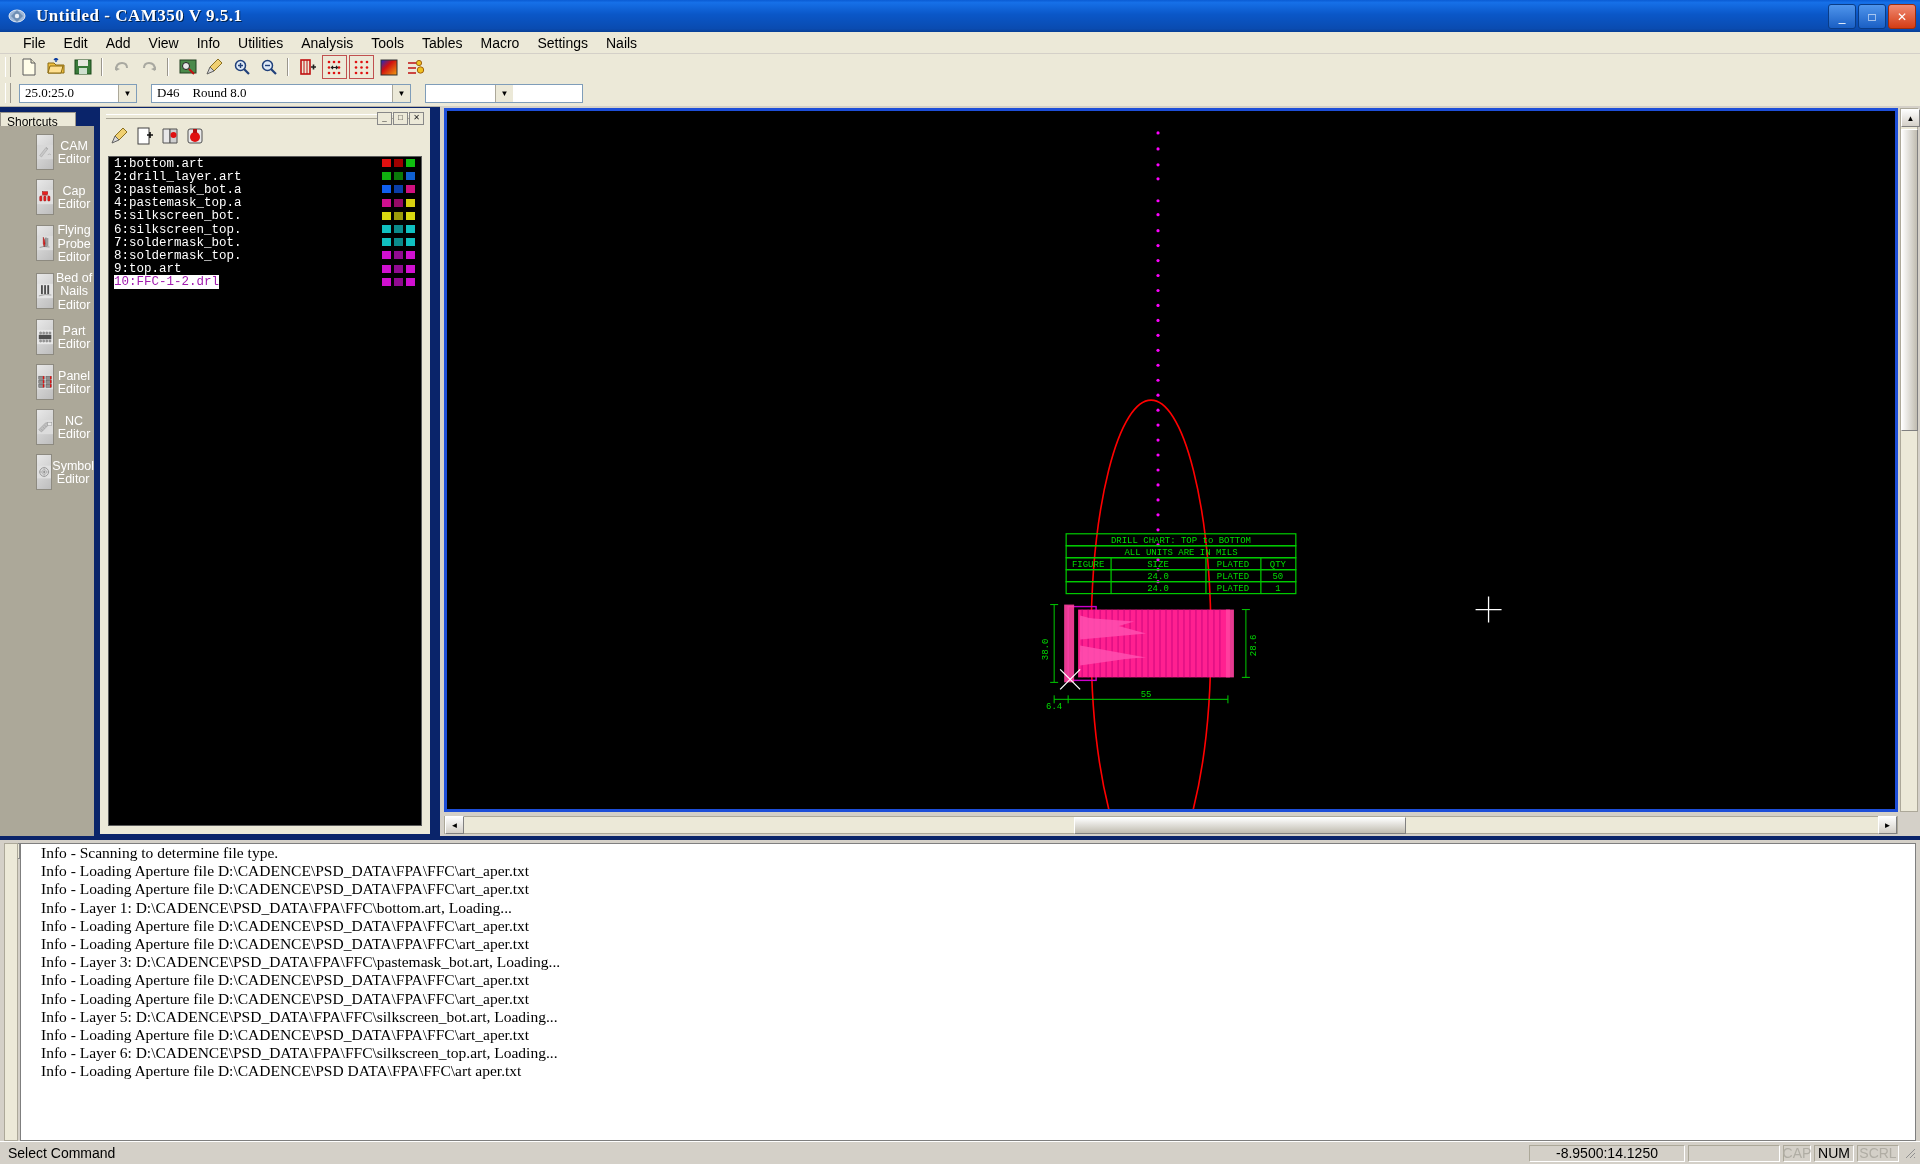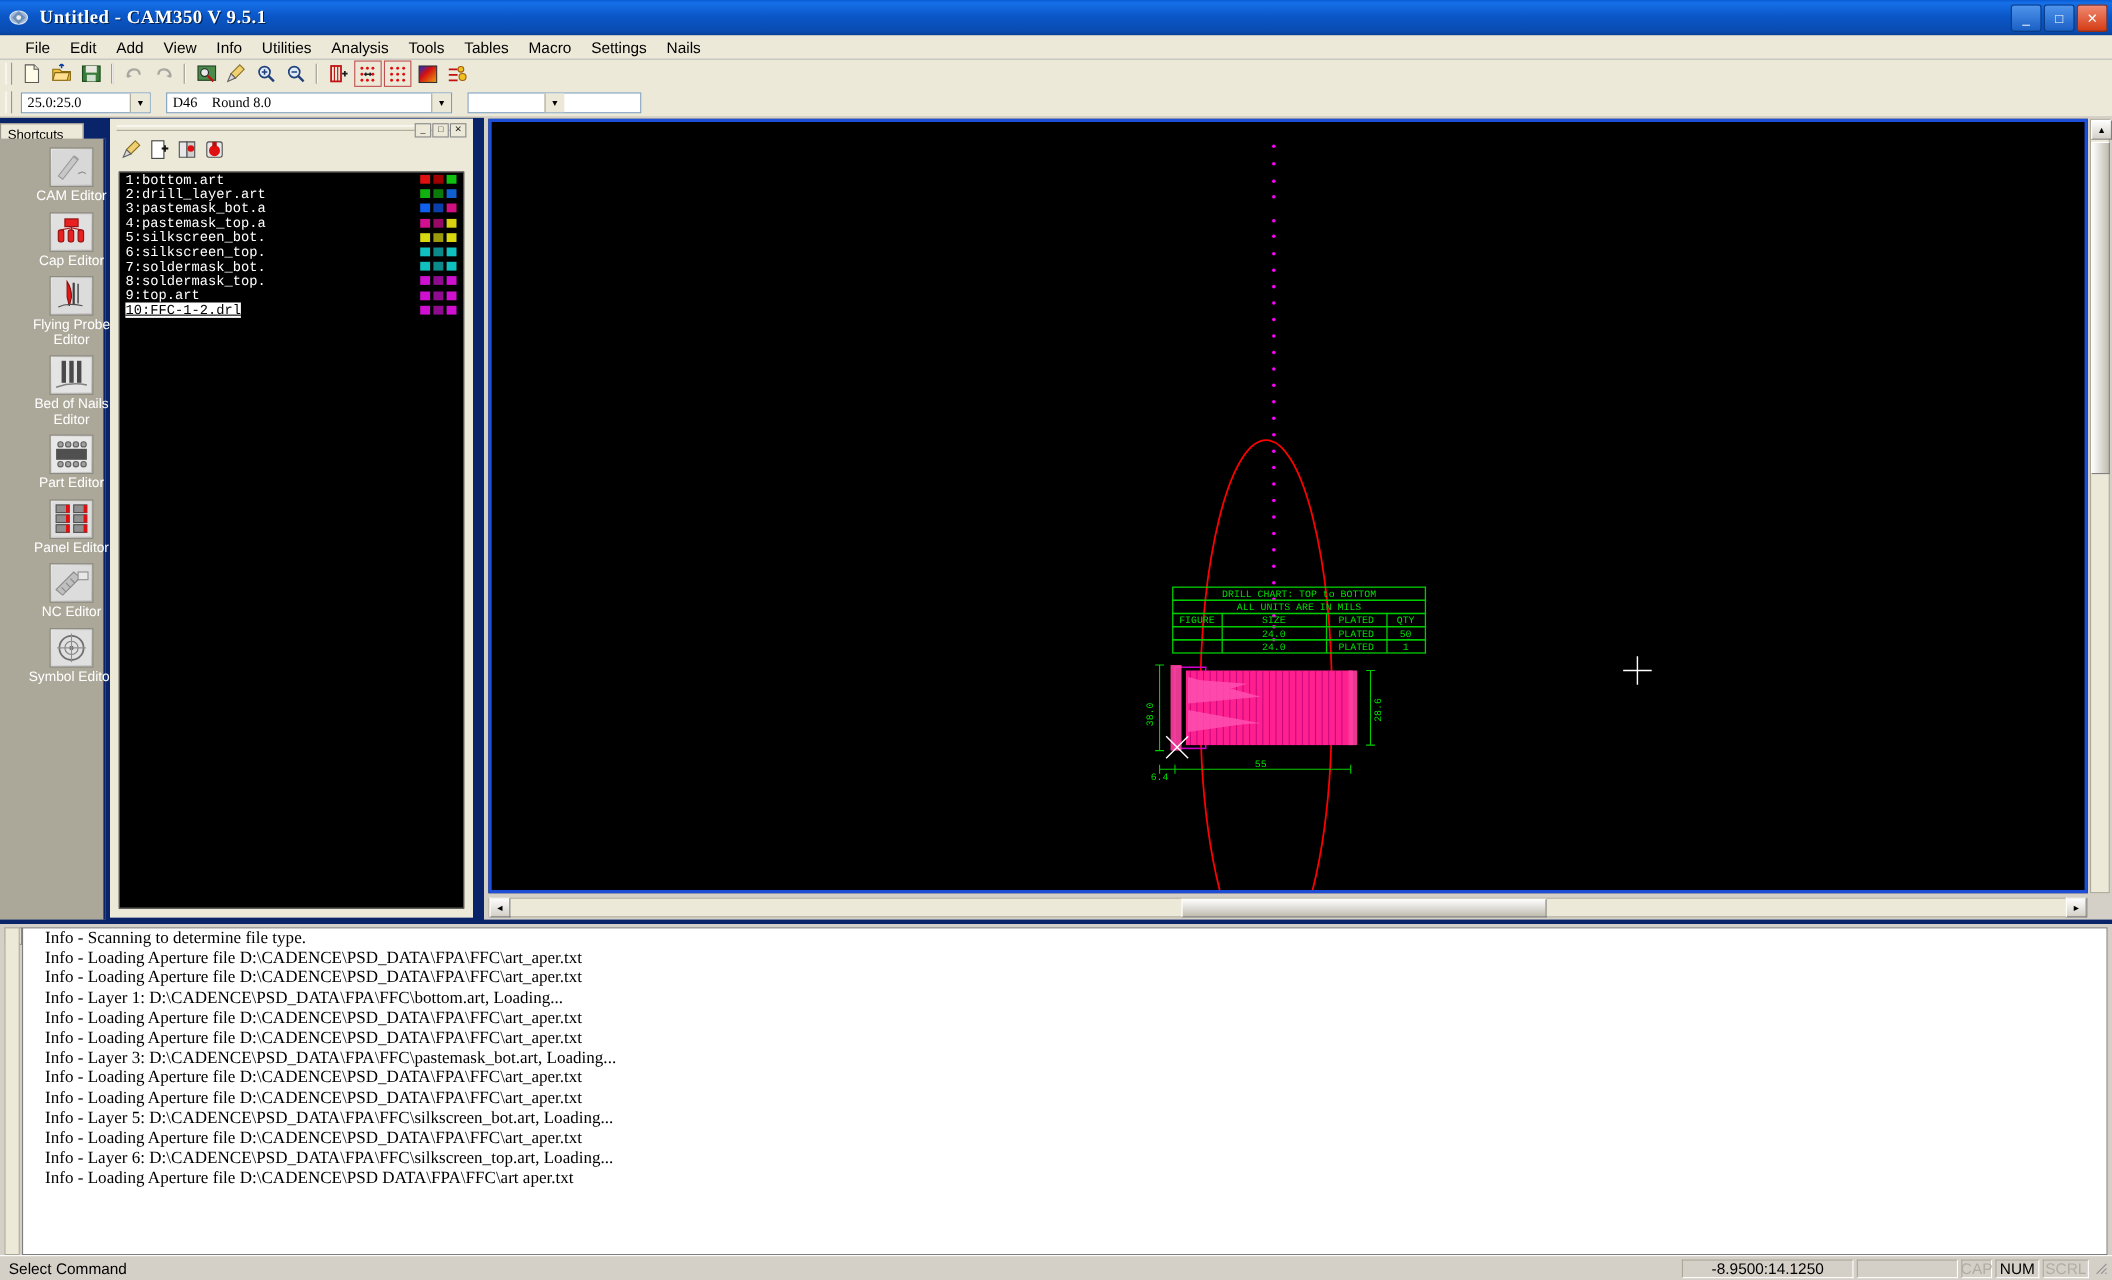--- a/index.html
+++ b/index.html
@@ -59,21 +59,21 @@
     display:flex;align-items:center;justify-content:center;font-size:8px;}
 
   
   .shortcut-tab{position:absolute;left:0;top:112px;width:76px;height:18px;
     background:#ece9d8;border:1px solid #9a968c;border-bottom:none;
     font-size:12px;color:#000;display:flex;align-items:center;
     padding-left:6px;box-sizing:border-box;}
   .sidebar{position:absolute;left:0;top:126px;width:96px;height:710px;
     background:#aca899;border-right:2px solid #0a246a;box-sizing:border-box;
     padding-top:8px;}
-  .sb-item{display:flex;flex-direction:column;align-items:center;margin-bottom:7px;cursor:default;padding-left:36px;}
+  .sb-item{display:flex;flex-direction:row;align-items:center;margin-bottom:7px;cursor:default;padding-left:36px;}
   .sb-ico{width:38px;height:34px;border:1px solid #8d8a80;margin-bottom:2px;
      background:linear-gradient(135deg,#e8e8e8,#bdbdbd);
      display:flex;align-items:center;justify-content:center;overflow:hidden;}
   .sb-lbl{font-size:12.5px;color:#fff;text-align:center;line-height:13.5px;
      font-family:"Liberation Sans",sans-serif;width:94px;}
 
   
   .layerwin{position:absolute;left:100px;top:108px;width:330px;height:726px;
     background:#ece9d8;border:2px solid #ece9d8;box-sizing:border-box;}
   .lw-title{height:12px;background:#ece9d8;display:flex;align-items:center;
@@ -82,21 +82,21 @@
   .lw-btns{position:absolute;right:4px;top:2px;display:flex;gap:1px;}
   .lw-b{width:13px;height:11px;border:1px solid #888;background:#ece9d8;
     font-size:8px;line-height:9px;text-align:center;color:#222;}
   .lw-toolbar{height:28px;display:flex;align-items:center;padding-left:8px;gap:5px;}
   .lw-tool{width:20px;height:20px;display:flex;align-items:center;justify-content:center;}
   .layerlist{position:absolute;left:6px;top:46px;right:6px;bottom:6px;
     background:#000;border:1px solid #5b5b5b;overflow:hidden;}
   .lrow{height:13.2px;display:flex;align-items:center;position:relative;
     font-family:"Liberation Mono",monospace;font-size:12.5px;color:#fff;
     padding-left:5px;white-space:pre;}
-  .lrow.sel .lname{background:#fff;color:#000000;text-decoration:underline;}
+  .lrow.sel .lname{background:#fff;color:#a21caf;}
   .lname{display:inline-block;}
   .swatches{position:absolute;right:6px;top:2px;display:flex;gap:3px;}
   .sw{width:9px;height:8px;}
 
   
   .cadwrap{position:absolute;left:440px;top:106px;right:0;height:730px;background:#d4d0c8;}
   .cadview{position:absolute;left:4px;top:2px;right:22px;bottom:24px;
      background:#000;border:3px solid #1d4ed8;overflow:hidden;}
   .vscroll{position:absolute;right:2px;top:2px;width:18px;bottom:24px;background:#ece9d8;
      border:1px solid #aca899;box-sizing:border-box;}

